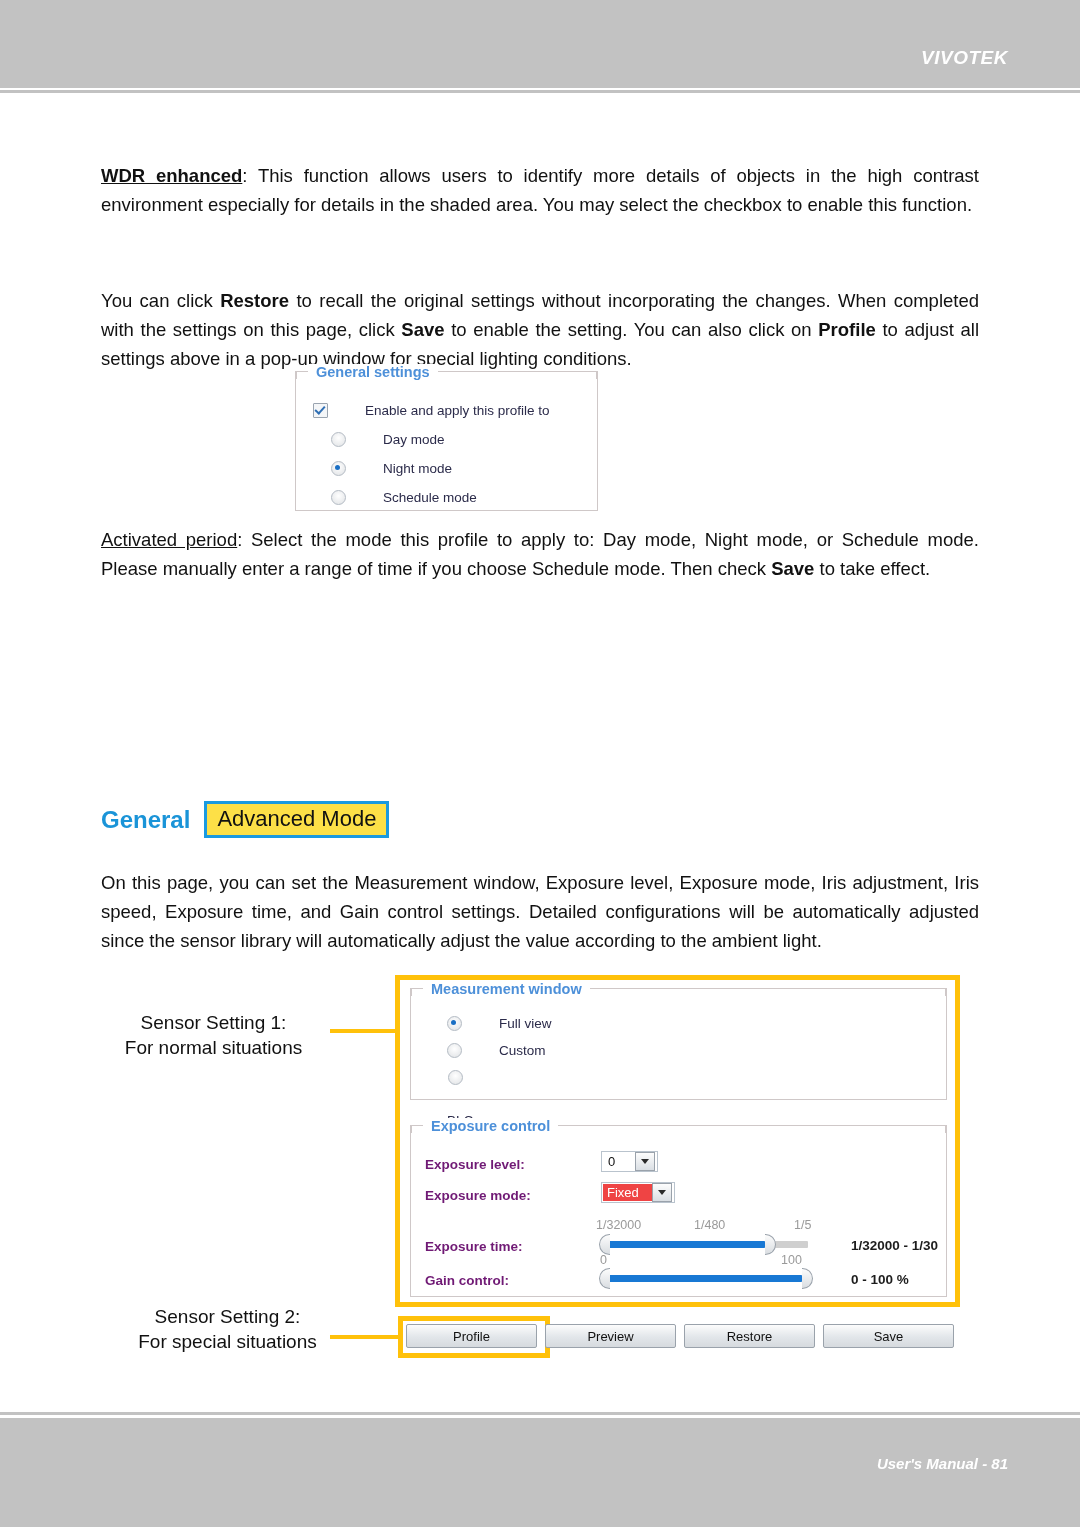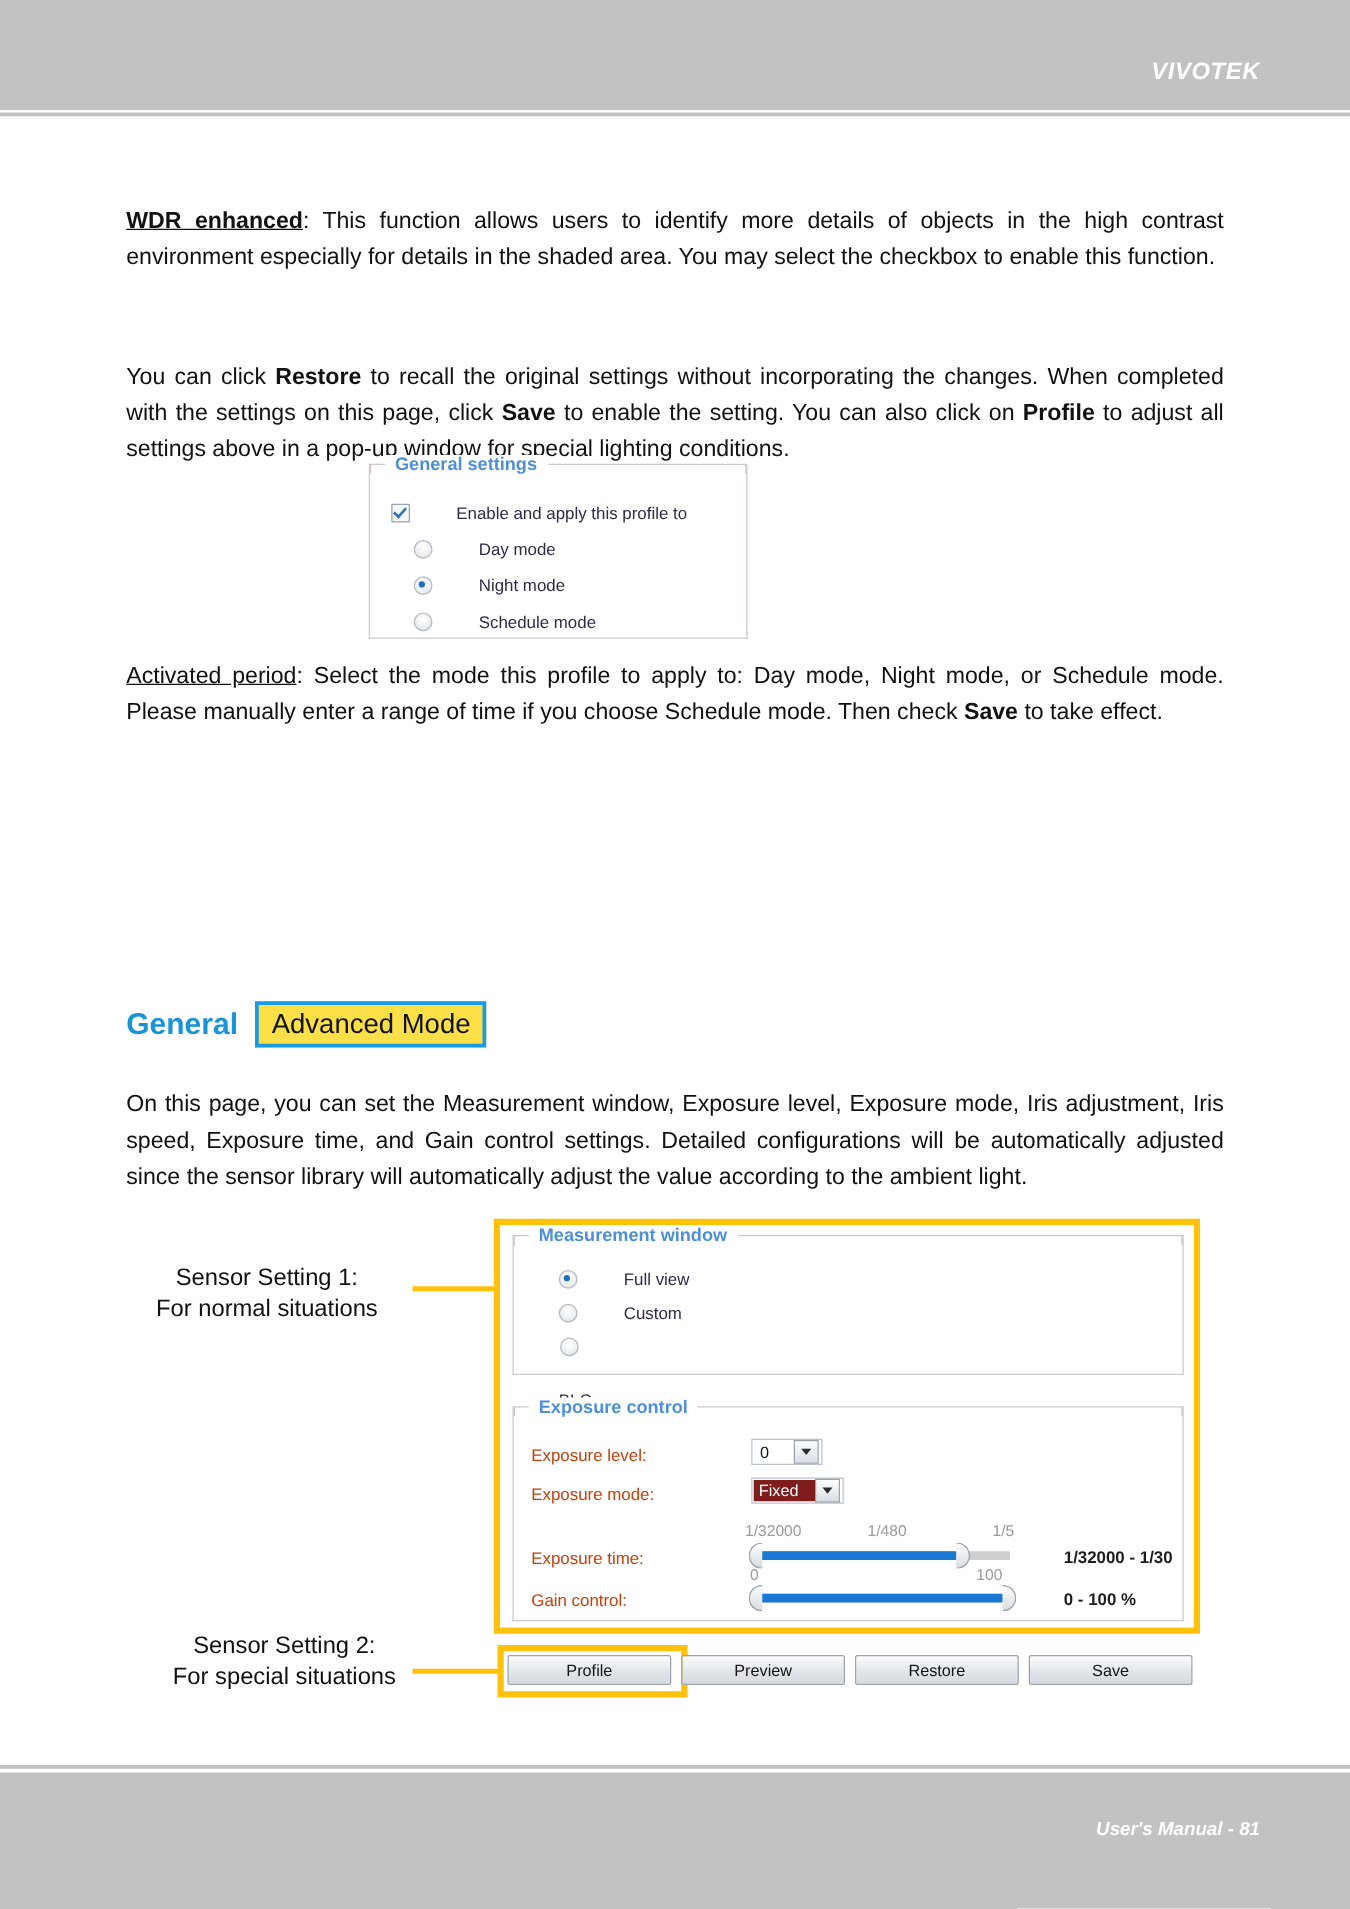--- a/index.html
+++ b/index.html
@@ -247,43 +247,44 @@
   
   #exposure-control {
     left: 410px;
     top: 1125px;
     width: 537px;
     height: 172px;
   }
   .ctl-label {
     position: absolute;
     font-size: 13.5px;
-    color: #c2410c;
+    color: #701a75;
     white-space: nowrap;
+    font-weight: bold;
   }
 
   
   .dd {
     position: absolute;
     height: 21px;
     border: 1px solid #b9c3cd;
     background: #ffffff;
     display: flex;
     align-items: center;
     box-sizing: border-box;
   }
   .dd .val {
     font-size: 13px;
     padding: 0 6px;
     color: #111;
     flex: 1;
     white-space: nowrap;
   }
   .dd .val.hl {
-    background: #7f1d1d;
+    background: #ef4444;
     color: #ffffff;
     margin: 1px 0 1px 1px;
     padding: 1px 10px 1px 4px;
   }
   .dd .arrow {
     width: 18px;
     height: 17px;
     margin-right: 2px;
     border: 1px solid #9aa2ab;
     background: linear-gradient(#fdfdfd, #dadfe4);

